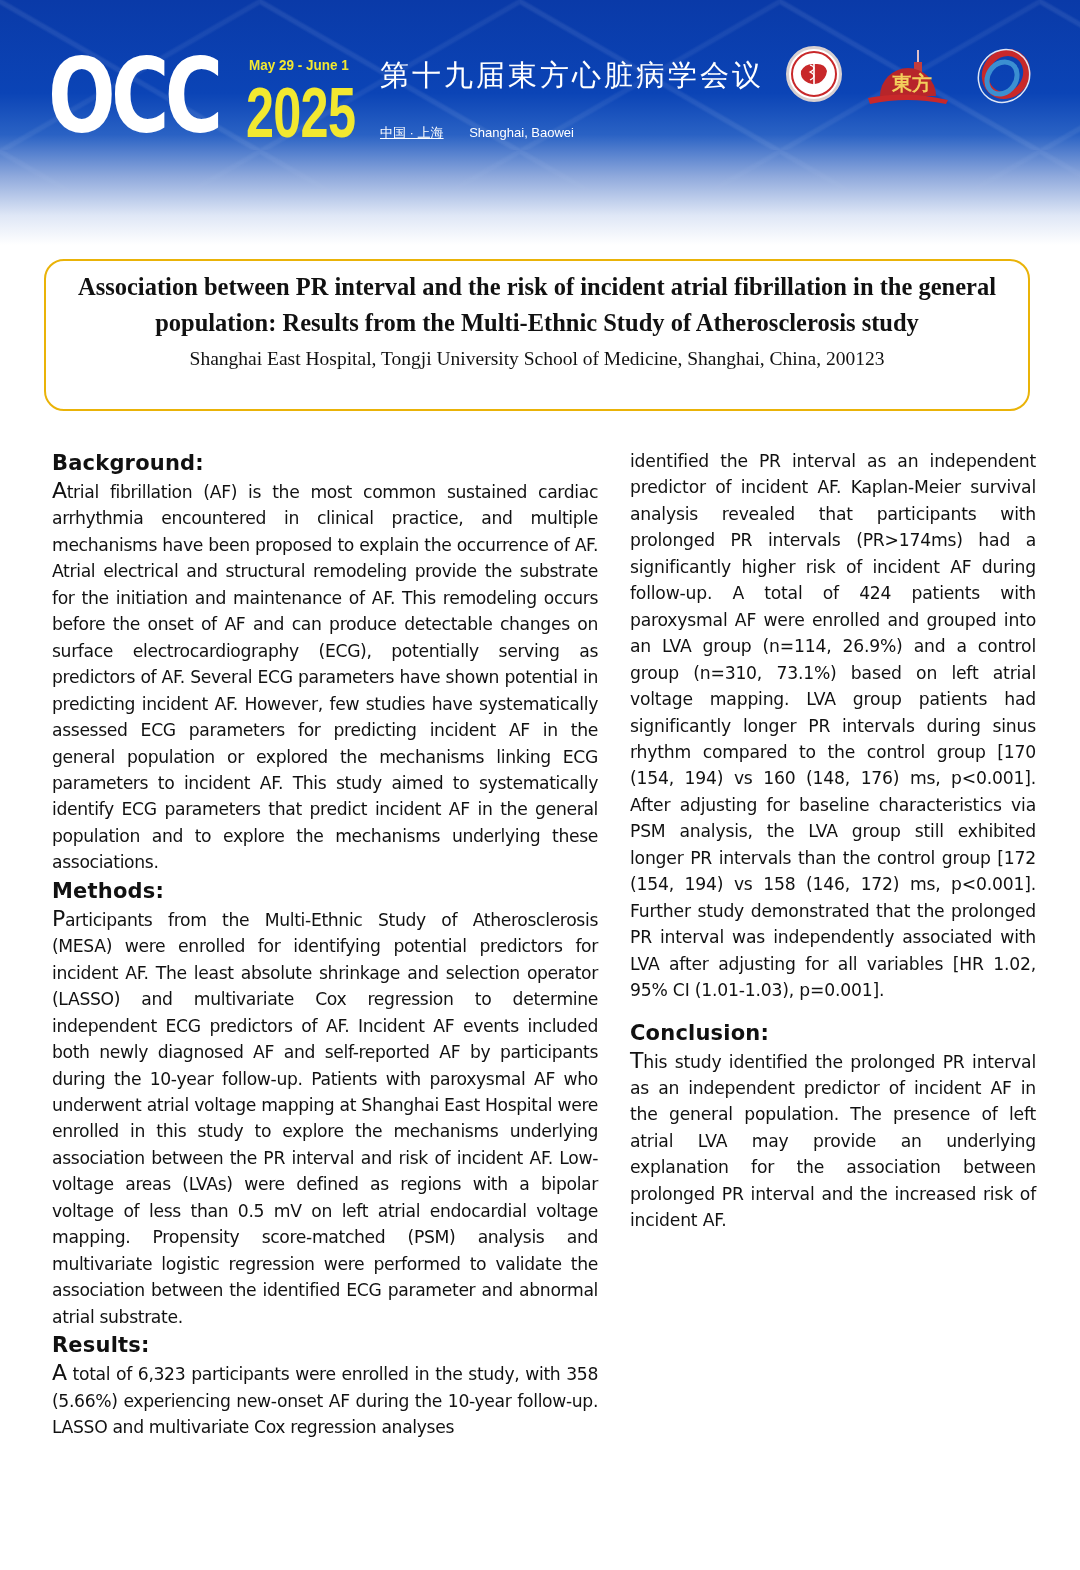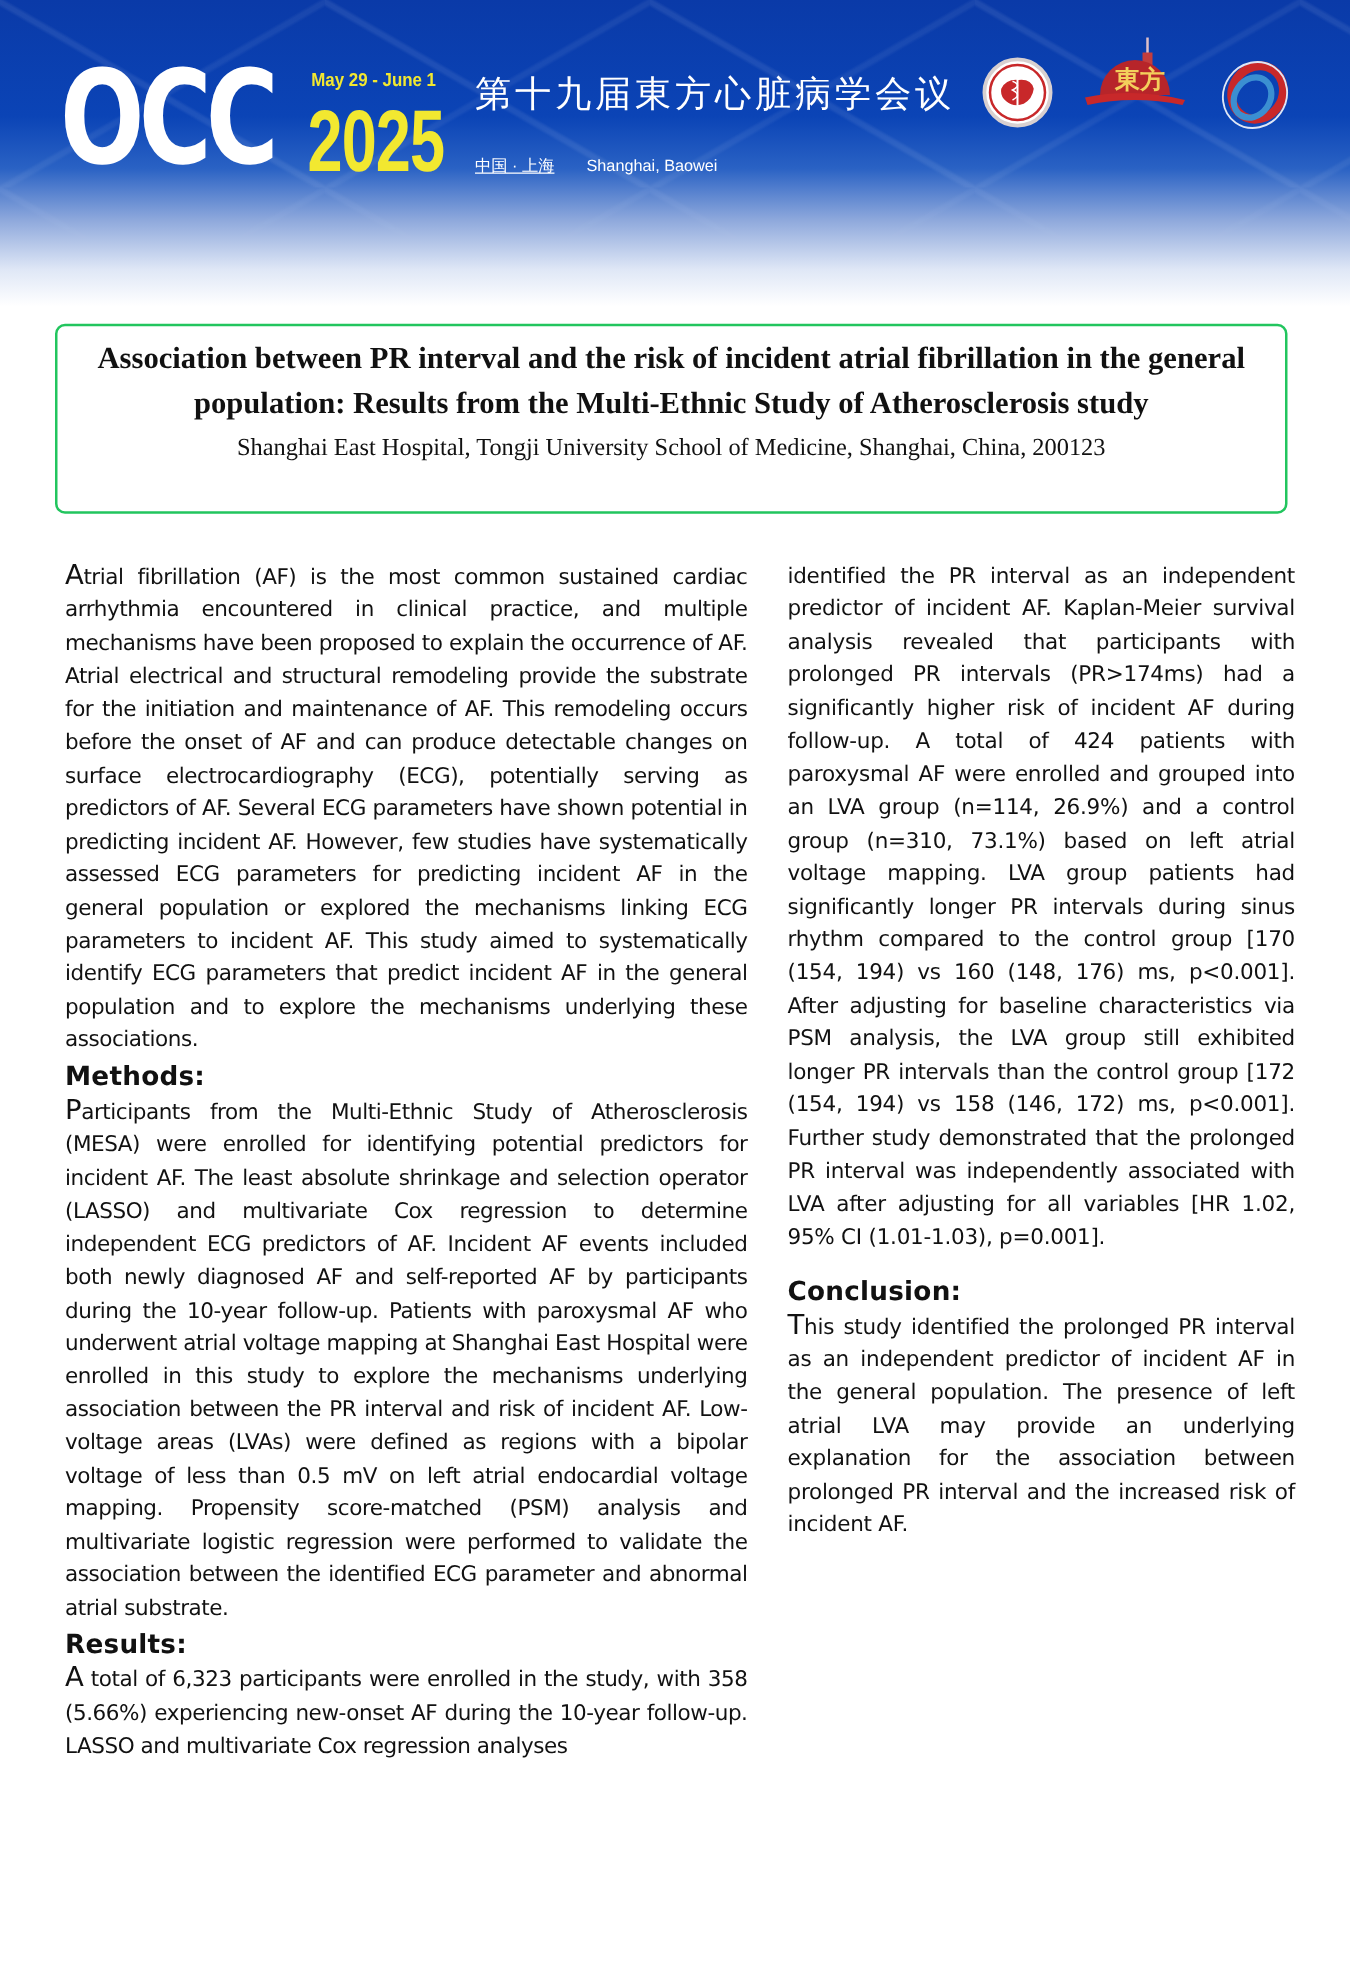--- a/index.html
+++ b/index.html
@@ -69,29 +69,29 @@
     .location .loc-cn { margin-right: 22px; text-decoration: underline; }
     .logo {
       position: absolute; top: 46px;
       display: flex; align-items: center; justify-content: center;
     }
     .logo-sma {
       left: 786px; width: 56px; height: 56px; border-radius: 50%;
       background: #ffffff; border: 3px solid #d8d0d0; box-sizing: border-box;
     }
     .logo-east {
-      left: 862px; top: 28px; width: 90px; height: 62px;
+      left: 862px; top: 48px; width: 90px; height: 62px;
     }
     .logo-ring {
       left: 976px; width: 56px; height: 60px;
     }
     
     .title-box {
       position: absolute; left: 44px; top: 259px; width: 986px; height: 152px;
-      border: 2px solid #22c55e; border-radius: 8px; box-sizing: border-box;
+      border: 2px solid #eab308; border-radius: 20px; box-sizing: border-box;
       text-align: center;
       font-family: "Liberation Serif", serif;
       color: #111;
     }
     .title-box .title {
       font-weight: bold; font-size: 24.5px; line-height: 36px;
       margin: 8px 20px 0 20px;
     }
     .title-box .authors {
       font-size: 19.5px; line-height: 36px; margin-top: 1px;
@@ -162,20 +162,21 @@
     </svg>
   </div>
 </div>
 
 <div class="title-box">
   <div class="title">Association between PR interval and the risk of incident atrial fibrillation in the general population: Results from the Multi-Ethnic Study of Atherosclerosis study</div>
   <div class="affil">Shanghai East Hospital, Tongji University School of Medicine, Shanghai, China, 200123</div>
 </div>
 
 <div class="col col-left">
+  <h2 class="heading">Background:</h2>
   <p class="para">Atrial fibrillation (AF) is the most common sustained cardiac arrhythmia encountered in clinical practice, and multiple mechanisms have been proposed to explain the occurrence of AF. Atrial electrical and structural remodeling provide the substrate for the initiation and maintenance of AF. This remodeling occurs before the onset of AF and can produce detectable changes on surface electrocardiography (ECG), potentially serving as predictors of AF. Several ECG parameters have shown potential in predicting incident AF. However, few studies have systematically assessed ECG parameters for predicting incident AF in the general population or explored the mechanisms linking ECG parameters to incident AF. This study aimed to systematically identify ECG parameters that predict incident AF in the general population and to explore the mechanisms underlying these associations.</p>
 
   <h2 class="heading">Methods:</h2>
   <p class="para">Participants from the Multi-Ethnic Study of Atherosclerosis (MESA) were enrolled for identifying potential predictors for incident AF. The least absolute shrinkage and selection operator (LASSO) and multivariate Cox regression to determine independent ECG predictors of AF. Incident AF events included both newly diagnosed AF and self-reported AF by participants during the 10-year follow-up. Patients with paroxysmal AF who underwent atrial voltage mapping at Shanghai East Hospital were enrolled in this study to explore the mechanisms underlying association between the PR interval and risk of incident AF. Low-voltage areas (LVAs) were defined as regions with a bipolar voltage of less than 0.5 mV on left atrial endocardial voltage mapping. Propensity score-matched (PSM) analysis and multivariate logistic regression were performed to validate the association between the identified ECG parameter and abnormal atrial substrate.</p>
 
   <h2 class="heading">Results:</h2>
   <p class="para">A total of 6,323 participants were enrolled in the study, with 358 (5.66%) experiencing new-onset AF during the 10-year follow-up. LASSO and multivariate Cox regression analyses</p>
 </div>
 
 <div class="col col-right">

